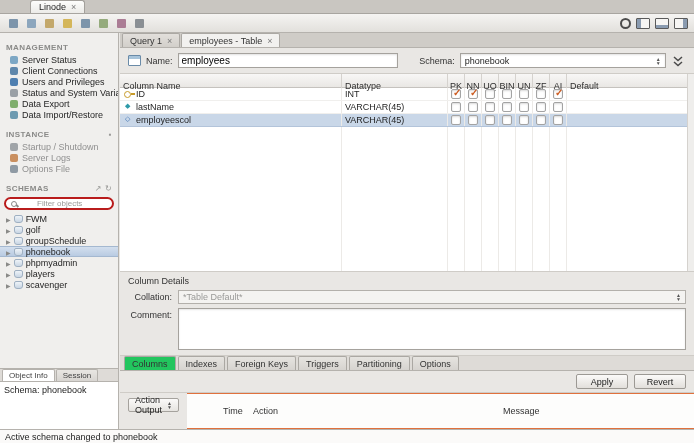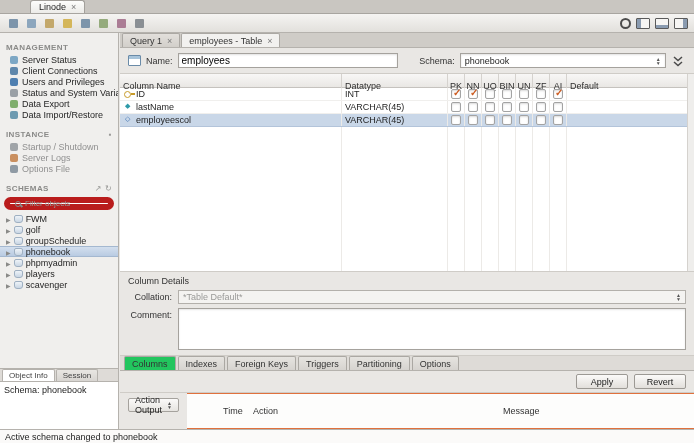--- a/index.html
+++ b/index.html
@@ -41,21 +41,21 @@
   [data-name="client-connections-icon"]{background:#5f87ab}
   [data-name="users-privileges-icon"]{background:#4f7fb0}
   [data-name="system-variables-icon"]{background:#9aa0a6}
   [data-name="data-export-icon"]{background:#7fae6d}
   [data-name="data-import-icon"]{background:#6d9ab0}
   [data-name="startup-shutdown-icon"]{background:#a0a4a8}
   [data-name="server-logs-icon"]{background:#c98f5f}
   [data-name="options-file-icon"]{background:#8f9aa4}
   .instance-list .side-item{color:#909090}
   .schemas-section{flex:1;display:flex;flex-direction:column;overflow:hidden}
-  .filter-box{margin:2px 4px 3px;height:13px;background:#fff;border:6px solid #b91c1c;border-radius:7px;display:flex;align-items:center;gap:4px;padding:0 5px}
+  .filter-box{margin:2px 4px 3px;height:13px;background:#fff;border:2px solid #b91c1c;border-radius:7px;display:flex;align-items:center;gap:20px;padding:0 5px}
   .mag{width:6px;height:6px;border:1.5px solid #8a8a8a;border-radius:50%;position:relative;flex:none}
   .mag::after{content:"";position:absolute;width:3px;height:1.5px;background:#8a8a8a;right:-3px;bottom:-1px;transform:rotate(45deg)}
   .filter-input{border:none;outline:none;background:transparent;font-size:8px;color:#444;width:80px}
   .filter-input::placeholder{color:#9a9a98}
   .tree-item{display:flex;align-items:center;gap:3px;height:11px;padding-left:6px}
   .arrow-icon::before{content:"▶";font-size:6px;color:#8a8a88}
   .db-icon{width:9px;height:8px;background:linear-gradient(#eef3f8,#c9d6e4);border:1px solid #9fb0c2;border-radius:2px 2px 3px 3px;flex:none}
   .tree-item.selected{background:linear-gradient(#d3dfee,#b9cbe2);border-top:1px solid #a4b8d0;border-bottom:1px solid #a4b8d0}
   .info-panel{height:61px;border-top:1px solid #b5b2ad;display:flex;flex-direction:column;background:#fff}
   .info-tabs{display:flex;background:#dedbd7;border-bottom:1px solid #b5b2ad;height:13px;align-items:flex-end;padding-left:2px}

